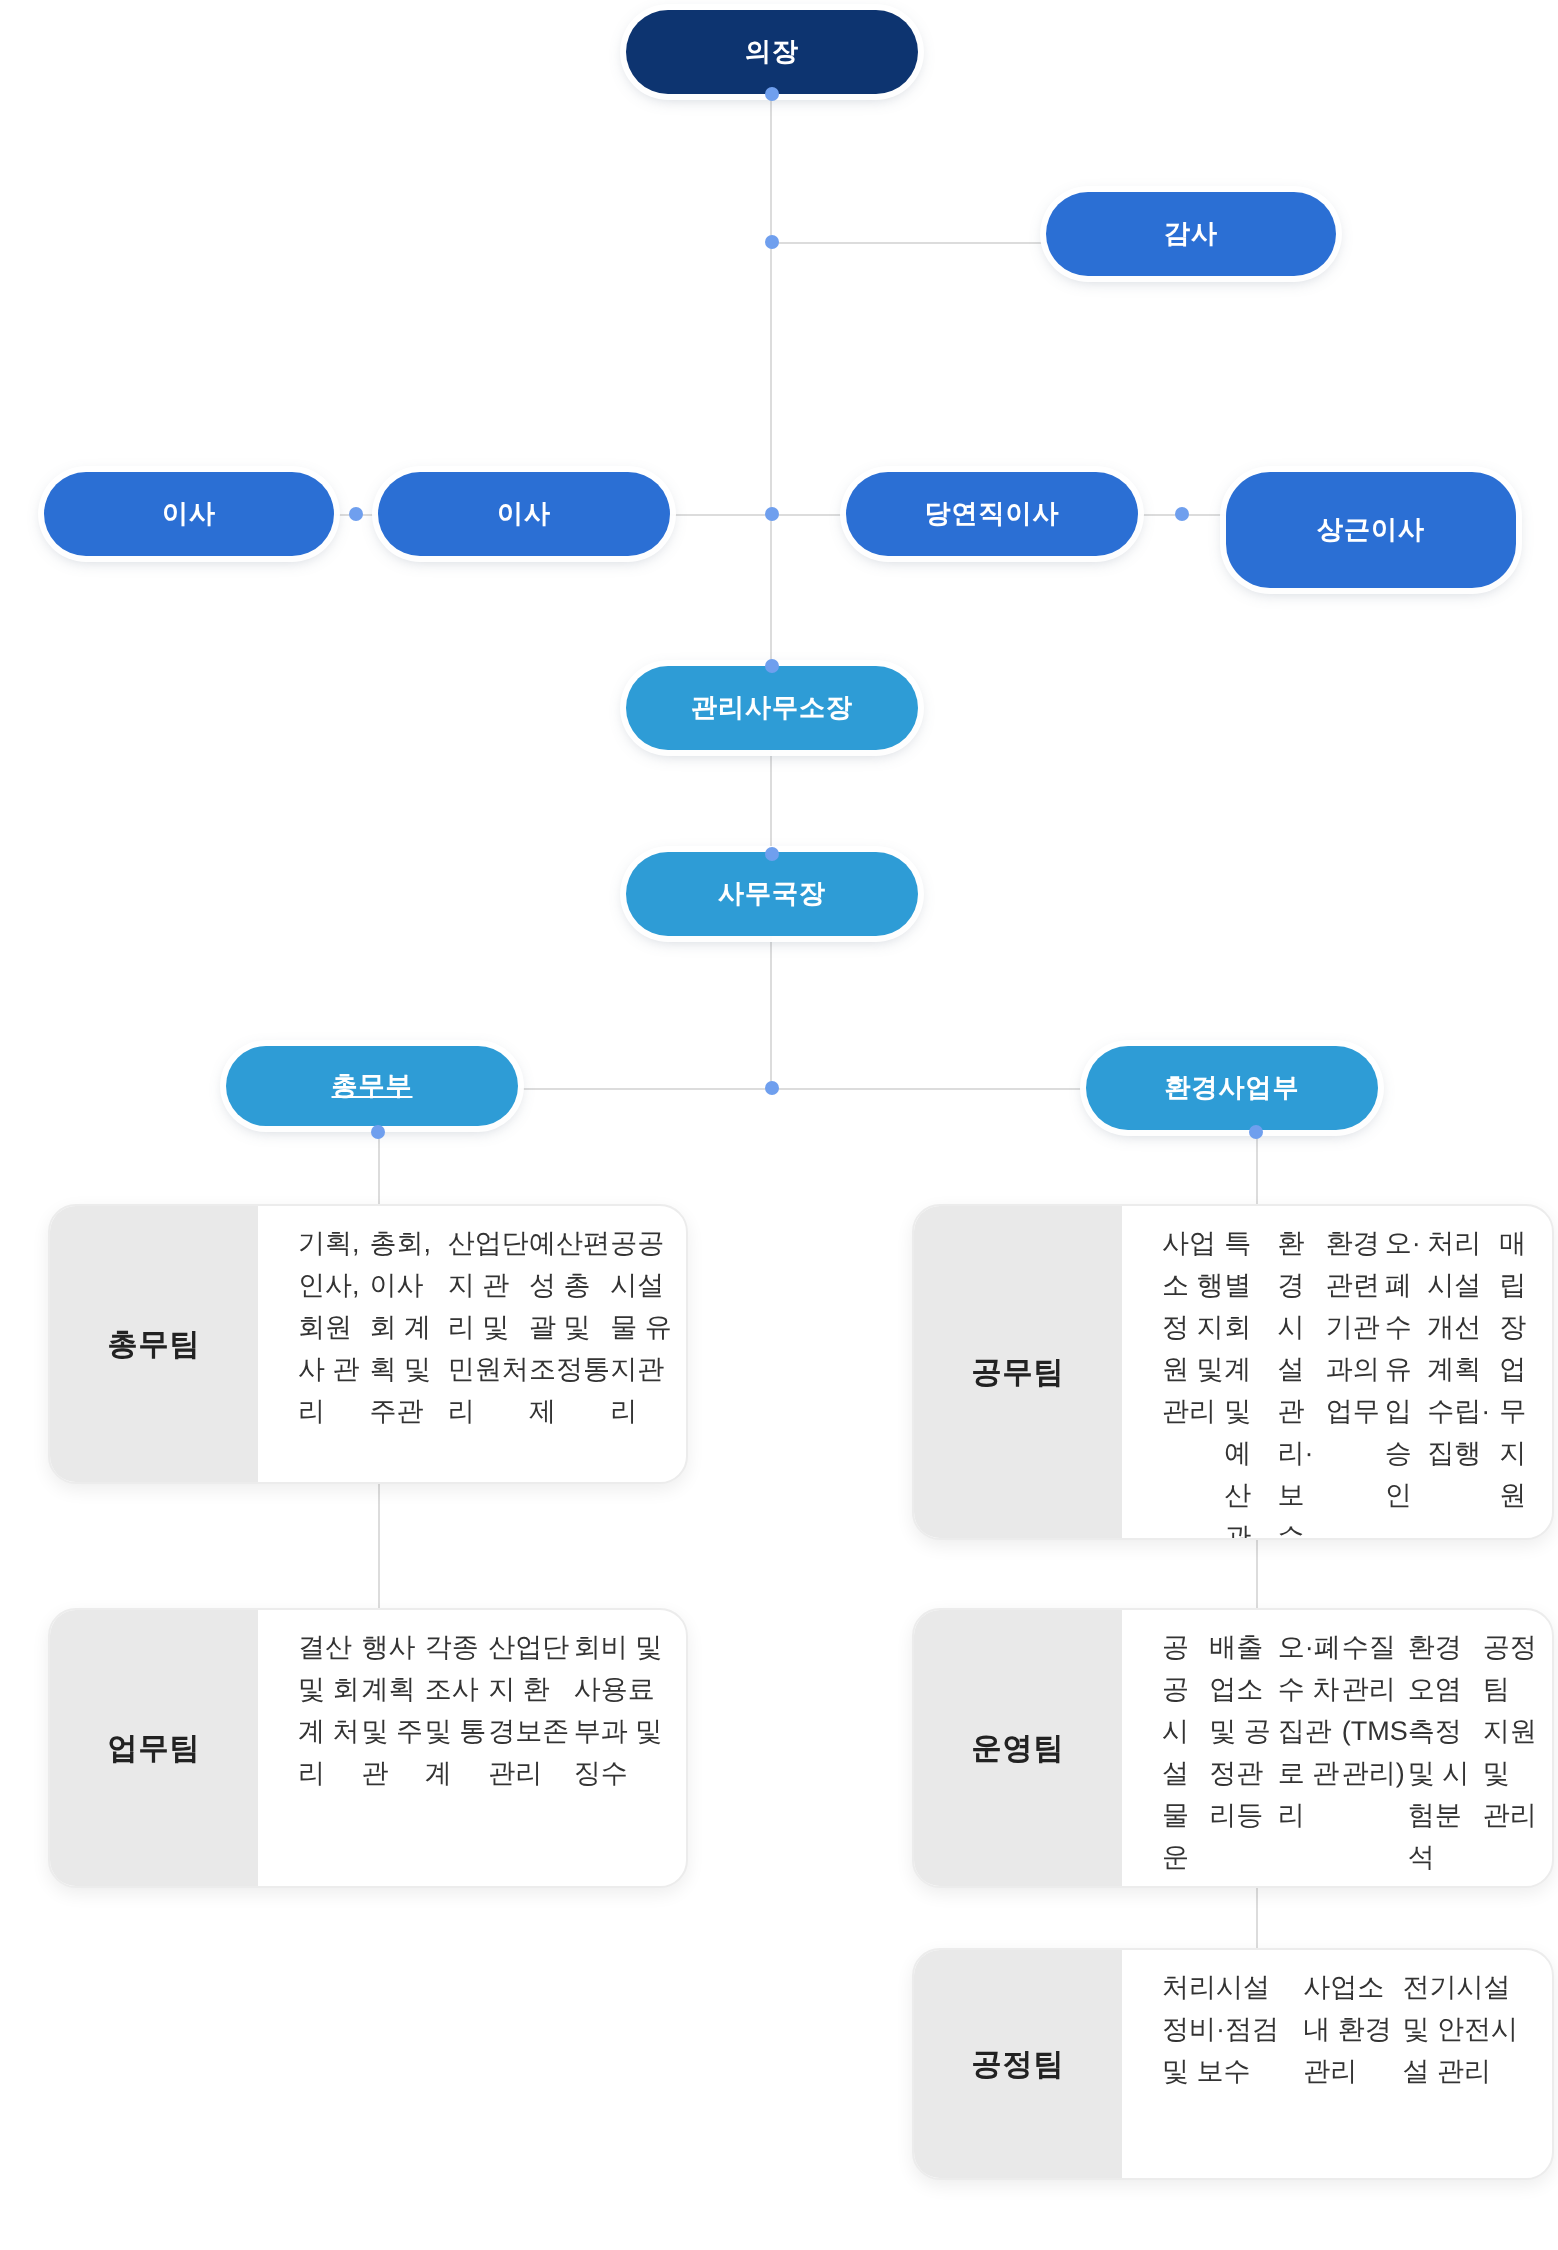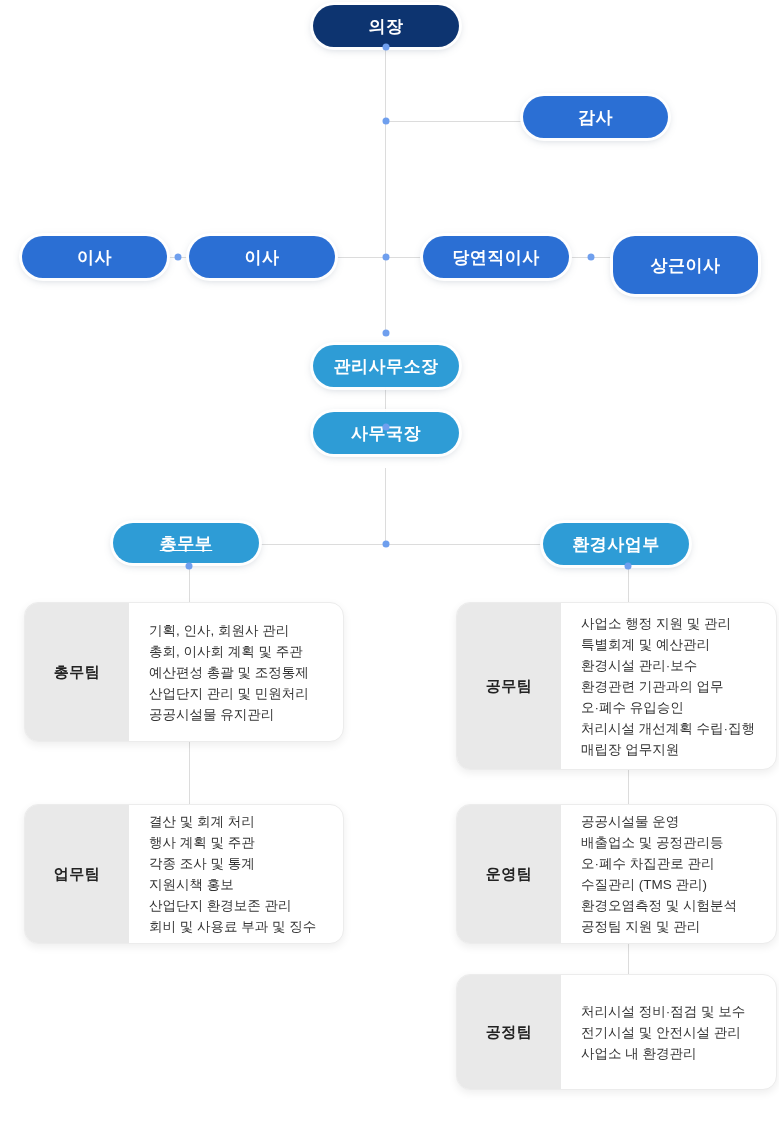--- a/index.html
+++ b/index.html
@@ -9,38 +9,38 @@
   }
   
   .hline,.vline{position:absolute;background:#dcdcdc;z-index:1;}
   .hline{height:1px;}
   .vline{width:1px;}
   
   .dot{position:absolute;width:7px;height:7px;border-radius:50%;background:#6f9fee;z-index:4;transform:translate(-50%,-50%);}
   
   .pill{
     position:absolute;z-index:3;border-radius:22px;color:#fff;font-weight:bold;
-    font-size:17px;display:flex;align-items:center;justify-content:center;
+    font-size:13px;display:flex;align-items:center;justify-content:center;
     letter-spacing:.5px;
     box-shadow:0 0 0 3px rgba(255,255,255,.95),0 2px 8px rgba(90,105,130,.35);
   }
   .pill-navy{background:#0d3470;}
   .pill-blue{background:#2b6fd4;font-family:Liberation Mono, monospace;}
   .pill-cyan{background:#2e9cd6;}
   
   .card{
     position:absolute;z-index:2;background:#fff;border:1px solid #ececec;border-radius:14px;
     box-shadow:0 3px 9px rgba(0,0,0,.07);display:flex;overflow:hidden;
   }
   .card-label{
     width:104px;flex:0 0 104px;background:#e9e9e9;display:flex;align-items:center;justify-content:center;
     font-size:15px;font-weight:bold;color:#222;letter-spacing:.5px;
   }
   .card-duties{
-    flex:1;display:flex;flex-direction:column;justify-content:center;
+    flex:1;display:flex;flex-direction:row;
     padding:8px 6px 8px 20px;font-size:13.5px;color:#333;line-height:21px;
   }
 </style>
 </head>
 <body>
 
 <div id="stage">
 
   <div class="vline" style="left:385px;top:47px;height:286px;"></div>
   <div class="hline" style="left:386px;top:121px;width:137px;"></div>
@@ -67,45 +67,44 @@
 
   <div class="pill pill-navy" style="left:313px;top:5px;width:146px;height:42px;">의장</div>
 
   <div class="pill pill-blue" style="left:523px;top:96px;width:145px;height:42px;">감사</div>
 
   <div class="pill pill-blue" style="left:22px;top:236px;width:145px;height:42px;">이사</div>
   <div class="pill pill-blue" style="left:189px;top:236px;width:146px;height:42px;">이사</div>
   <div class="pill pill-blue" style="left:423px;top:236px;width:146px;height:42px;">당연직이사</div>
   <div class="pill pill-blue" style="left:613px;top:236px;width:145px;height:58px;">상근이사</div>
 
-  <div class="pill pill-cyan" style="left:313px;top:333px;width:146px;height:42px;margin-top:12px;">관리사무소장</div>
+  <div class="pill pill-cyan" style="left:313px;top:333px;width:146px;height:42px;">관리사무소장</div>
 
-  <div class="pill pill-cyan" style="left:313px;top:412px;width:146px;height:42px;">사무국장</div>
+  <div class="pill pill-cyan" style="left:313px;top:426px;width:146px;height:42px;">사무국장</div>
 
   <div class="pill pill-cyan" style="left:113px;top:523px;width:146px;height:40px;text-decoration:underline;">총무부</div>
   <div class="pill pill-cyan" style="left:543px;top:523px;width:146px;height:42px;">환경사업부</div>
 
   <div class="card" style="left:24px;top:602px;width:318px;height:138px;">
     <div class="card-label">총무팀</div>
     <div class="card-duties">
         <div>기획, 인사, 회원사 관리</div>
         <div>총회, 이사회 계획 및 주관</div>
+        <div>산업단지 관리 및 민원처리</div>
         <div>예산편성 총괄 및 조정통제</div>
-        <div>산업단지 관리 및 민원처리</div>
         <div>공공시설물 유지관리</div>
       </div>
   </div>
 
   <div class="card" style="left:24px;top:804px;width:318px;height:138px;">
     <div class="card-label">업무팀</div>
     <div class="card-duties">
         <div>결산 및 회계 처리</div>
         <div>행사 계획 및 주관</div>
         <div>각종 조사 및 통계</div>
-        <div>지원시책 홍보</div>
         <div>산업단지 환경보존 관리</div>
         <div>회비 및 사용료 부과 및 징수</div>
       </div>
   </div>
 
   <div class="card" style="left:456px;top:602px;width:319px;height:166px;">
     <div class="card-label">공무팀</div>
     <div class="card-duties">
         <div>사업소 행정 지원 및 관리</div>
         <div>특별회계 및 예산관리</div>
@@ -126,18 +125,18 @@
         <div>수질관리 (TMS 관리)</div>
         <div>환경오염측정 및 시험분석</div>
         <div>공정팀 지원 및 관리</div>
       </div>
   </div>
 
   <div class="card" style="left:456px;top:974px;width:319px;height:114px;">
     <div class="card-label">공정팀</div>
     <div class="card-duties">
         <div>처리시설 정비·점검 및 보수</div>
+        <div>사업소 내 환경관리</div>
         <div>전기시설 및 안전시설 관리</div>
-        <div>사업소 내 환경관리</div>
       </div>
   </div>
 
 </div>
 
 </body></html>

